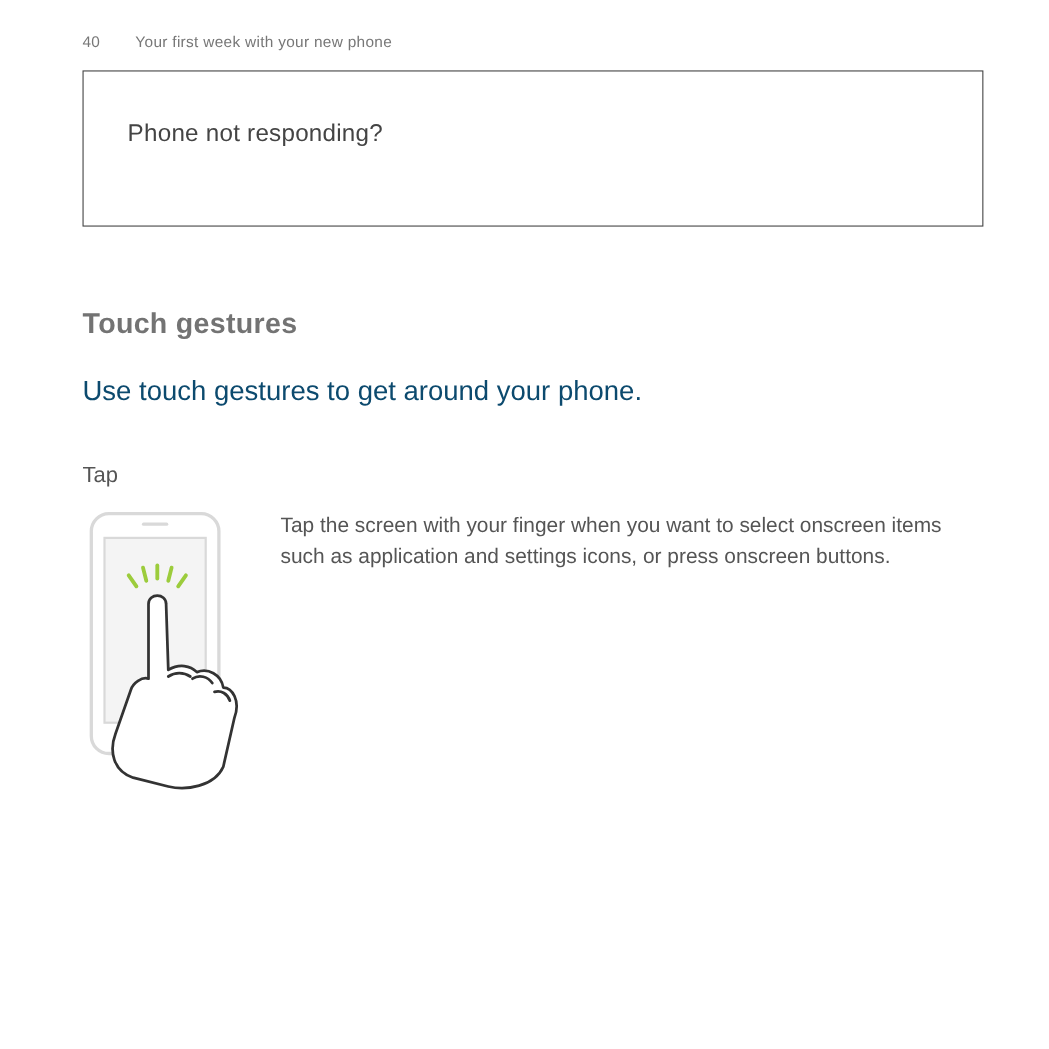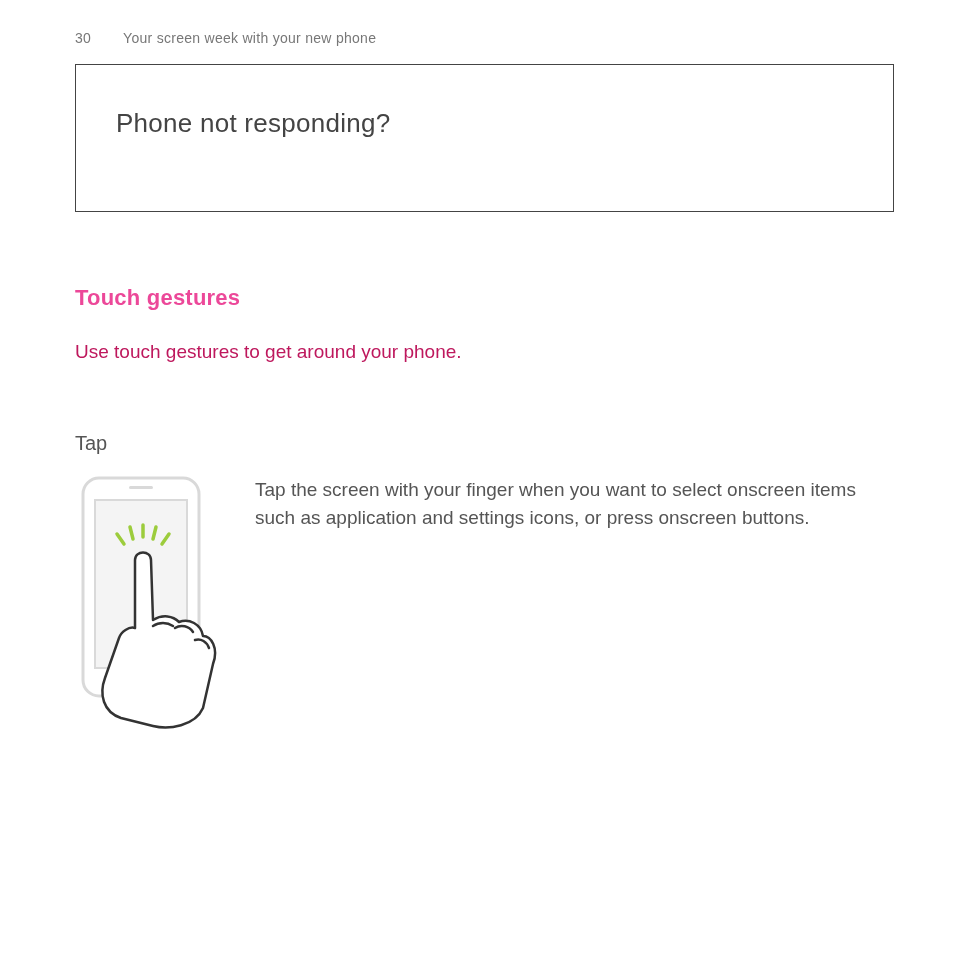--- a/index.html
+++ b/index.html
@@ -20,41 +20,41 @@
       letter-spacing: 0.02em;
     }
     .page-header .num { display:inline-block; margin-right: 28px; }
     .callout-box {
       border: 1px solid #444;
       padding: 40px 40px 48px 40px;
       margin-bottom: 70px;
     }
     .callout-box h1 {
       font-weight: 400;
-      font-size: 26px;
+      font-size: 22px;
       color: #444;
       margin-bottom: 20px;
       letter-spacing: 0.01em;
     }
     .callout-box p {
       font-size: 20px;
       color: #555;
       margin-bottom: 12px;
     }
     .section-title {
-      color: #ec4899;
-      font-size: 22px;
+      color: #737373;
+      font-size: 26px;
       font-weight: 700;
       margin-bottom: 24px;
       letter-spacing: 0.01em;
     }
     .section-intro {
-      font-size: 19px;
-      color: #be185d;
-      margin-bottom: 64px;
+      font-size: 25px;
+      color: #0c4a6e;
+      margin-bottom: 44px;
     }
     .sub-title {
       font-size: 20px;
       color: #555;
       font-weight: 400;
       margin-bottom: 14px;
     }
     .gesture-row {
       display: flex;
       align-items: flex-start;
@@ -70,22 +70,22 @@
     .illustration {
       width: 150px;
       height: 260px;
       flex: 0 0 auto;
     }
   </style>
 </head>
 <body>
 
 <div class="page-header">
-  <span class="num">30</span>
-  <span>Your screen week with your new phone</span>
+  <span class="num">40</span>
+  <span>Your first week with your new phone</span>
 </div>
 
 <div class="callout-box">
   <h1>Phone not responding?</h1>
 </div>
 
 <h2 class="section-title">Touch gestures</h2>
 <p class="section-intro">Use touch gestures to get around your phone.</p>
 
 <h3 class="sub-title">Tap</h3>

